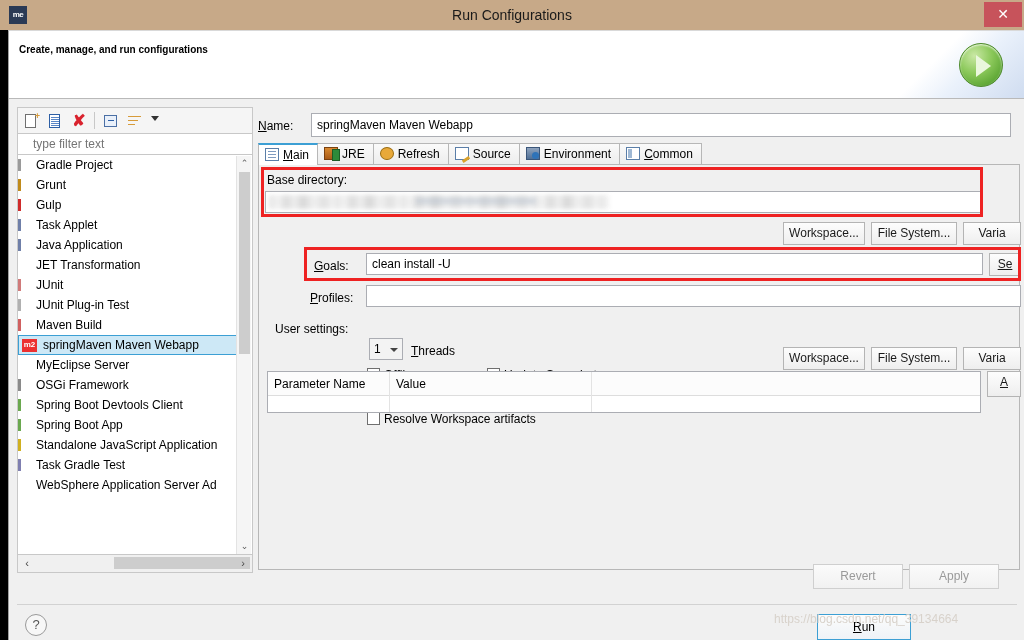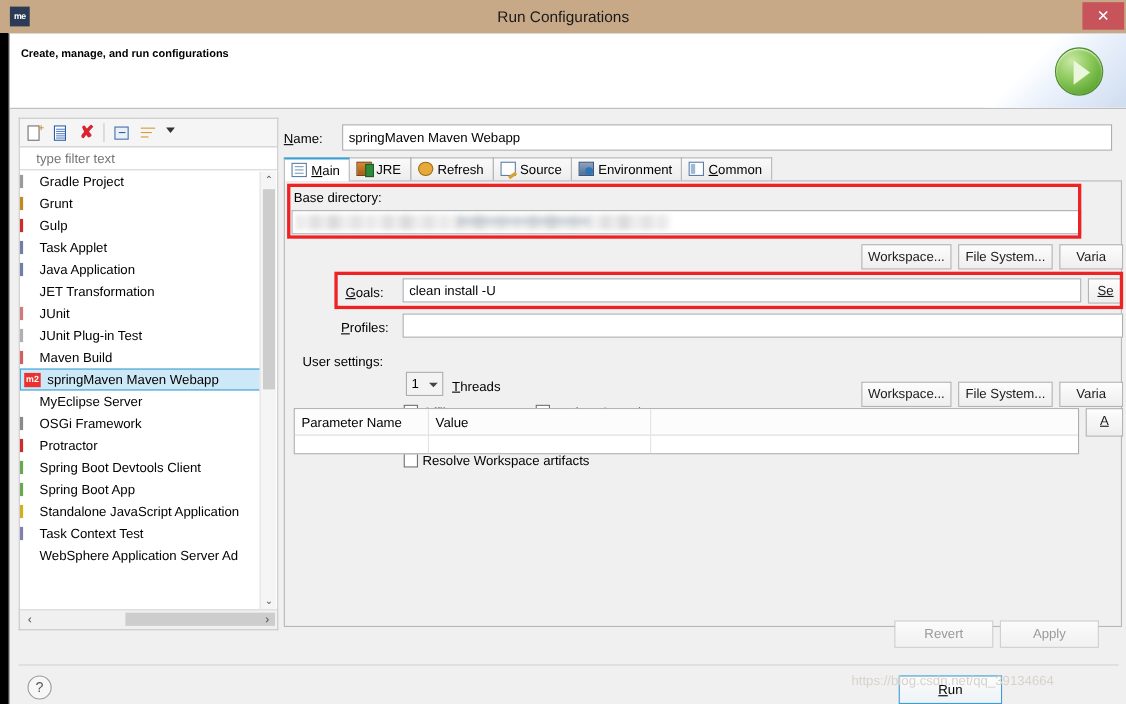--- a/index.html
+++ b/index.html
@@ -461,25 +461,24 @@
             <div class="tree-row"><span class="ic" style="width: 3px; height: 12px; left: 0px; background: rgb(207, 43, 43);"></span><span class="lbl">Gulp</span></div>
             <div class="tree-row"><span class="ic" style="width: 3px; height: 12px; left: 0px; background: rgb(111, 127, 168);"></span><span class="lbl">Task Applet</span></div>
             <div class="tree-row"><span class="ic" style="width: 3px; height: 12px; left: 0px; background: rgb(111, 127, 168);"></span><span class="lbl">Java Application</span></div>
             <div class="tree-row"><span class="ic" style="width: 3px; height: 12px; left: 0px; background: transparent;"></span><span class="lbl">JET Transformation</span></div>
             <div class="tree-row"><span class="ic" style="width: 3px; height: 12px; left: 0px; background: rgb(208, 122, 122);"></span><span class="lbl">JUnit</span></div>
             <div class="tree-row"><span class="ic" style="width: 3px; height: 12px; left: 0px; background: rgb(176, 176, 176);"></span><span class="lbl">JUnit Plug-in Test</span></div>
             <div class="tree-row"><span class="ic" style="width: 3px; height: 12px; left: 0px; background: rgb(208, 96, 96);"></span><span class="lbl">Maven Build</span></div>
             <div class="tree-row selected"><span class="ic">m2</span><span class="lbl">springMaven Maven Webapp</span></div>
             <div class="tree-row"><span class="ic" style="width: 3px; height: 12px; left: 0px; background: transparent;"></span><span class="lbl">MyEclipse Server</span></div>
             <div class="tree-row"><span class="ic" style="width: 3px; height: 12px; left: 0px; background: rgb(138, 138, 138);"></span><span class="lbl">OSGi Framework</span></div>
-            <div class="tree-row"><span class="ic" style="width: 3px; height: 12px; left: 0px; background: rgb(207, 43, 43);"></span><span class="lbl">Protractor</span></div>
             <div class="tree-row"><span class="ic" style="width: 3px; height: 12px; left: 0px; background: rgb(106, 168, 79);"></span><span class="lbl">Spring Boot Devtools Client</span></div>
             <div class="tree-row"><span class="ic" style="width: 3px; height: 12px; left: 0px; background: rgb(106, 168, 79);"></span><span class="lbl">Spring Boot App</span></div>
             <div class="tree-row"><span class="ic" style="width: 3px; height: 12px; left: 0px; background: rgb(208, 176, 32);"></span><span class="lbl">Standalone JavaScript Application</span></div>
-            <div class="tree-row"><span class="ic" style="width: 3px; height: 12px; left: 0px; background: rgb(127, 127, 176);"></span><span class="lbl">Task Context Test</span></div>
+            <div class="tree-row"><span class="ic" style="width: 3px; height: 12px; left: 0px; background: rgb(127, 127, 176);"></span><span class="lbl">Task Gradle Test</span></div>
             <div class="tree-row"><span class="ic" style="width: 3px; height: 12px; left: 0px; background: transparent;"></span><span class="lbl">WebSphere Application Server Ad</span></div>
           </div>
         <div id="tree-vsb">
           <div class="up">⌃</div>
           <div class="thumb"></div>
           <div class="dn">⌄</div>
         </div>
       </div>
 
       <div id="tree-hsb">

